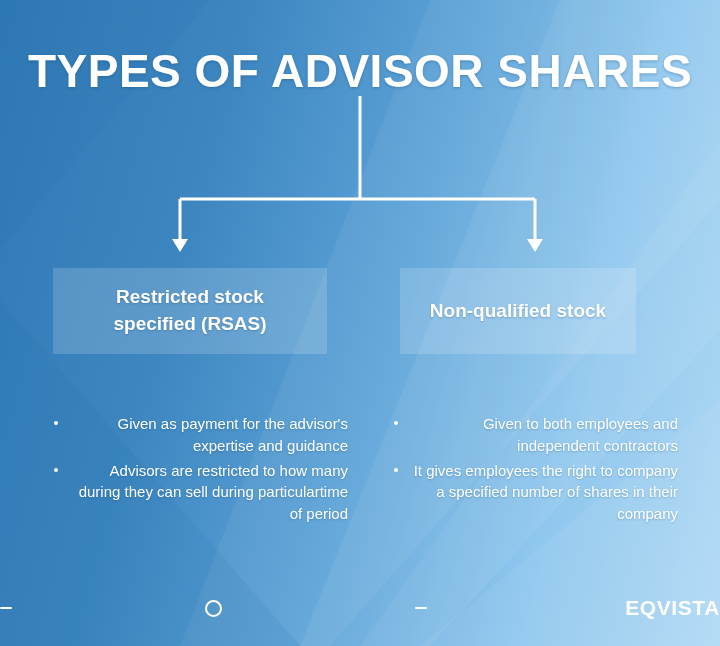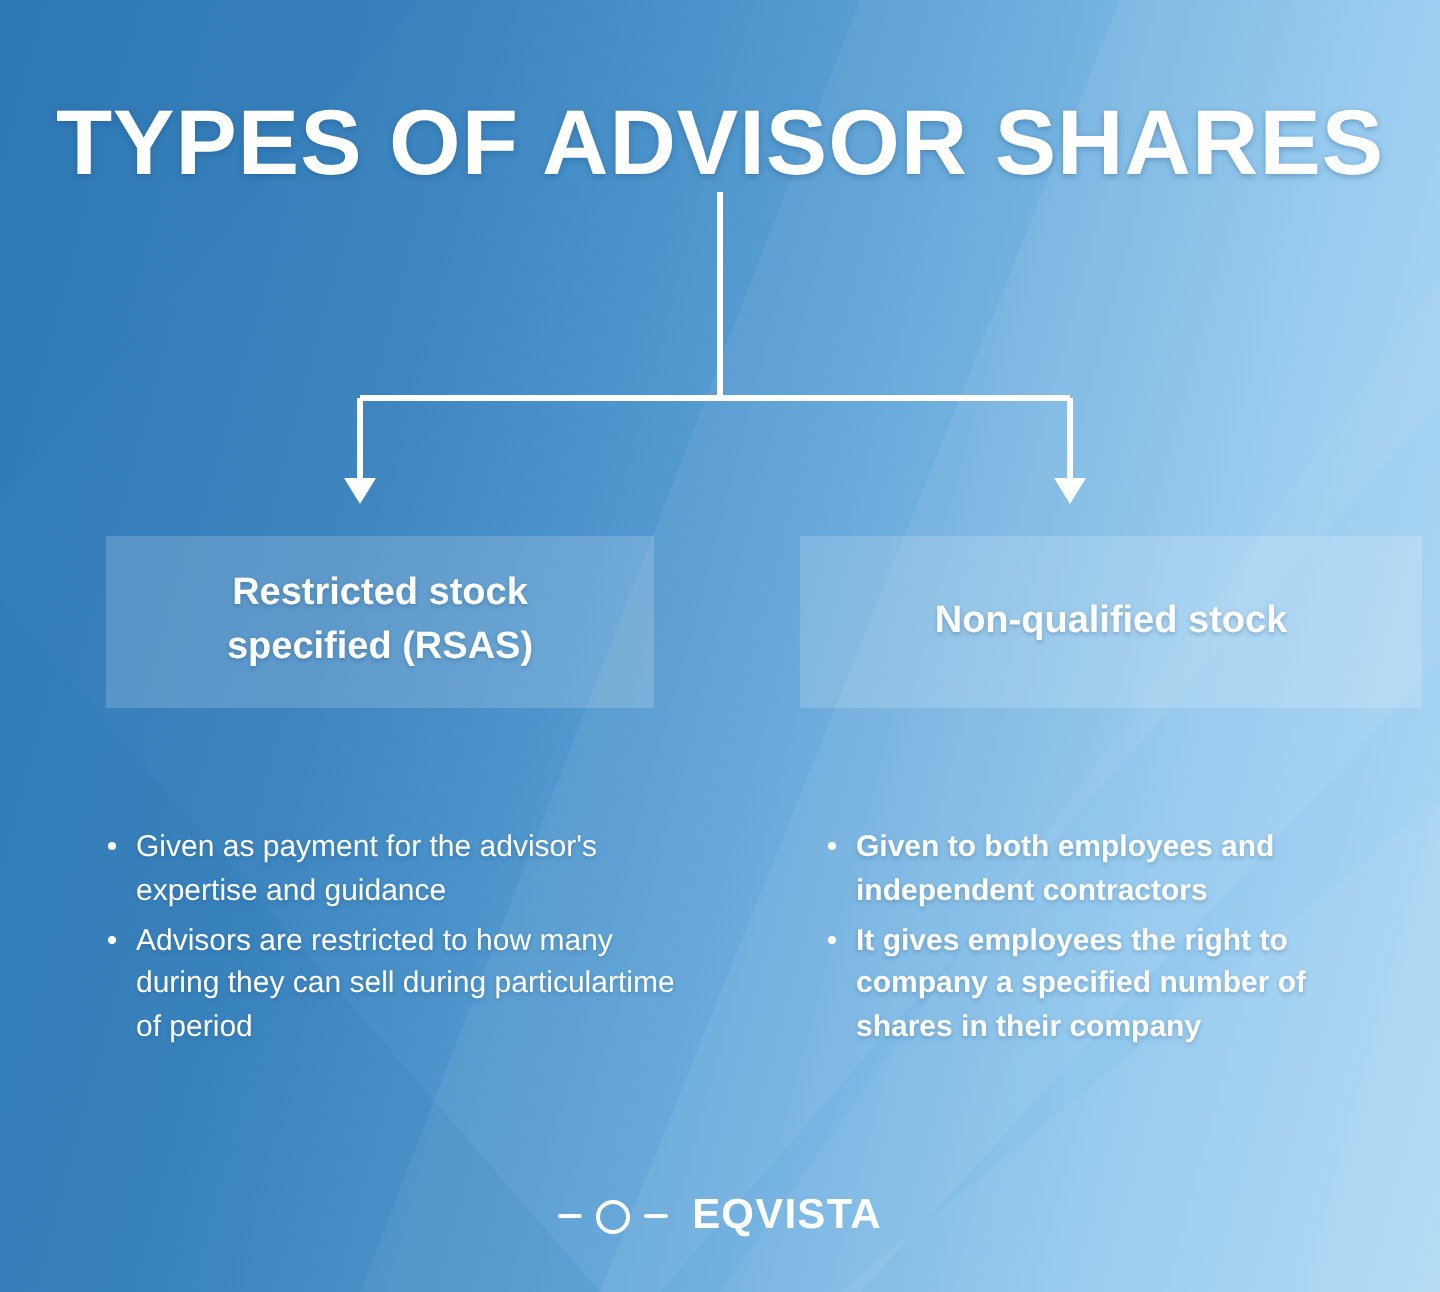--- a/index.html
+++ b/index.html
@@ -26,45 +26,45 @@
     margin-top:24px;
   }
   
   .hbox{
     position:absolute;top:268px;height:86px;
     background:rgba(255,255,255,.17);
     display:flex;align-items:center;justify-content:center;
     text-align:center;
   }
   .hbox.left{left:41px;width:274px;margin-left:12px;}
-  .hbox.right{left:400px;width:311px;}
+  .hbox.right{left:400px;width:236px;}
   .hbox .htext{
     color:#ffffff;font-size:19px;font-weight:bold;line-height:1.42;
     text-shadow:0 1px 2px rgba(20,70,120,.3);
     padding:0 14px;
   }
   
-  .col{position:absolute;top:413px;}
+  .col{position:absolute;top:413px;text-align:right;}
   .col.left{left:48px;width:300px;}
-  .col.right{left:408px;width:290px;font-weight:bold;}
+  .col.right{left:388px;width:290px;}
   .col ul{margin:0;padding:0 0 0 20px;list-style:none;}
   .col li{
     position:relative;
     color:#ffffff;font-size:15px;line-height:1.45;
     margin-bottom:3px;
     text-shadow:0 1px 2px rgba(20,70,120,.28);
   }
   .col li:before{
     content:"";position:absolute;left:-14px;top:8px;
     width:4px;height:4px;border-radius:50%;background:#ffffff;
   }
   
   .logo{
     position:absolute;left:0;top:596px;width:720px;
-    display:flex;align-items:center;justify-content:center;gap:7px;
+    display:flex;align-items:center;justify-content:space-between;gap:7px;
   }
   .logo .dash{width:12px;height:2px;background:#ffffff;border-radius:1px;}
   .logo .ring{width:17px;height:17px;border:2px solid #ffffff;border-radius:50%;box-sizing:border-box;}
   .logo .brand{
     color:#ffffff;font-size:21px;font-weight:bold;letter-spacing:.6px;
     margin-left:5px;
   }
 </style>
 </head>
 <body>

